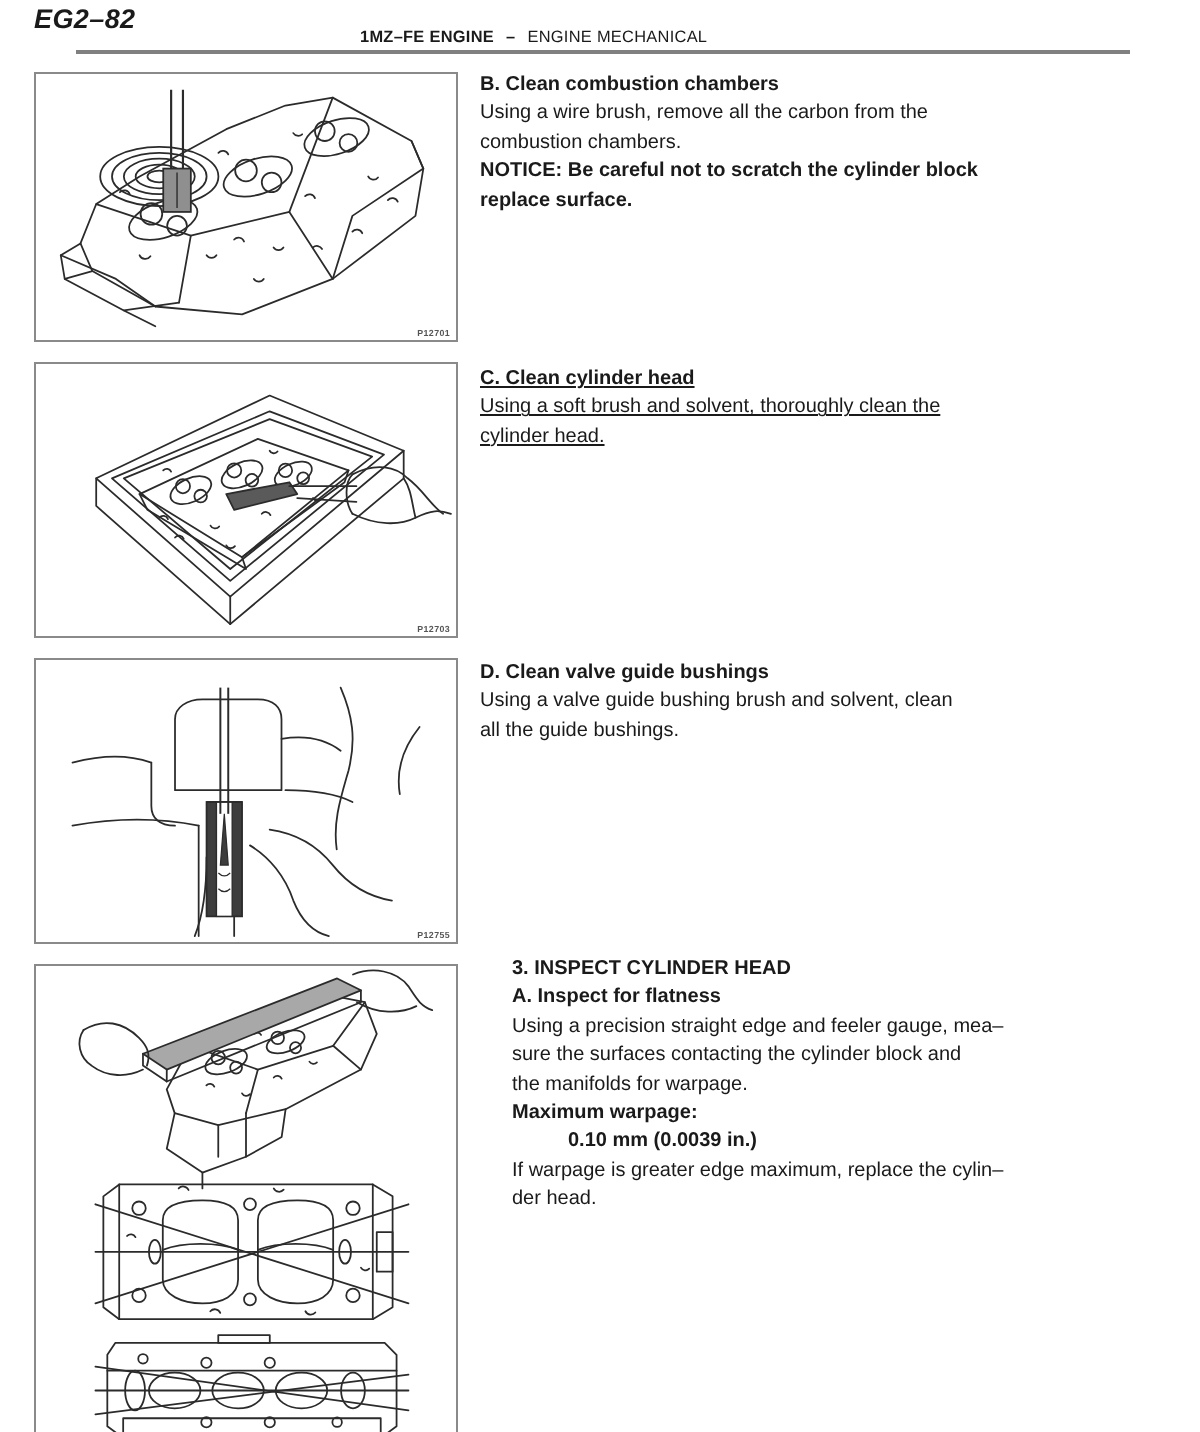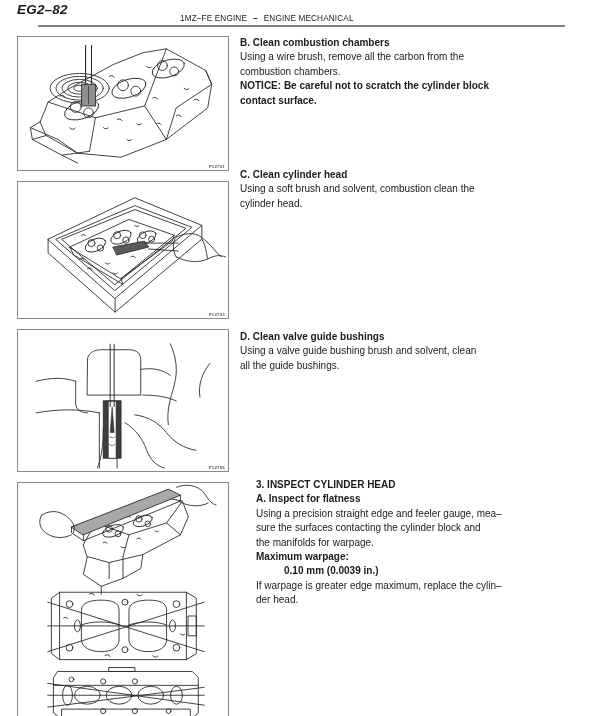--- a/index.html
+++ b/index.html
@@ -33,21 +33,21 @@
   }
   .header-title {
     position: absolute;
     left: 180px;
     top: 14px;
     font-size: 8.2px;
     letter-spacing: 0.15px;
     white-space: nowrap;
   }
   .header-title .ht-bold {
-    font-weight: normal;
+    font-weight: bold;
   }
   .header-title .ht-dash {
     padding: 0 6px;
     font-weight: bold;
   }
   .header-rule {
     position: absolute;
     left: 38px;
     top: 25px;
     width: 527px;
@@ -175,21 +175,21 @@
         <rect x="64" y="48" width="14" height="22" fill="#8f8f8f" stroke="#2b2b2b" stroke-width="0.9"></rect>
         <line x1="71" y1="50" x2="71" y2="68" stroke="#2b2b2b" stroke-width="0.7"></line>
       </svg>
       <div class="fig-code">P12701</div>
     </div>
     <div class="text-col" style="top:0px;">
       <div class="t-line t-bold">B. Clean combustion chambers</div>
       <div class="t-line">Using a wire brush, remove all the carbon from the</div>
       <div class="t-line">combustion chambers.</div>
       <div class="t-line t-bold">NOTICE: Be careful not to scratch the cylinder block</div>
-      <div class="t-line t-bold">contact surface.</div>
+      <div class="t-line t-bold">replace surface.</div>
     </div>
   </div>
 
   <div class="section-row">
     <div class="fig-box" style="top:145px; width:212px; height:138px;">
       <svg class="fig-svg" viewBox="0 0 212 138">
         <g fill="none" stroke="#2b2b2b" stroke-width="0.9" stroke-linejoin="round" stroke-linecap="round">
 
           <path d="M30 58 L118 16 L186 44 L98 118 Z"></path>
           <path d="M30 58 L30 72 L98 132 L186 58 L186 44"></path>
@@ -227,23 +227,23 @@
           <path d="M132 68 L162 70"></path>
 
           <path d="M160 56 C172 50 182 52 188 58 C196 64 200 72 206 76"></path>
           <path d="M160 76 C172 82 184 82 192 78 C200 74 204 74 210 76"></path>
           <path d="M160 56 C156 60 156 70 160 76"></path>
           <path d="M186 58 C190 64 190 70 192 78"></path>
         </g>
       </svg>
       <div class="fig-code">P12703</div>
     </div>
-    <div class="text-col" style="top:132px;">
+    <div class="text-col" style="top:147px;text-decoration:underline;">
       <div class="t-line t-bold">C. Clean cylinder head</div>
-      <div class="t-line">Using a soft brush and solvent, combustion clean the</div>
+      <div class="t-line">Using a soft brush and solvent, thoroughly clean the</div>
       <div class="t-line">cylinder head.</div>
     </div>
   </div>
 
   <div class="section-row">
     <div class="fig-box" style="top:293px; width:212px; height:143px;">
       <svg class="fig-svg" viewBox="0 0 212 143">
         <g fill="none" stroke="#2b2b2b" stroke-width="0.9" stroke-linejoin="round" stroke-linecap="round">
 
           <path d="M18 52 C34 48 46 48 58 52"></path>

